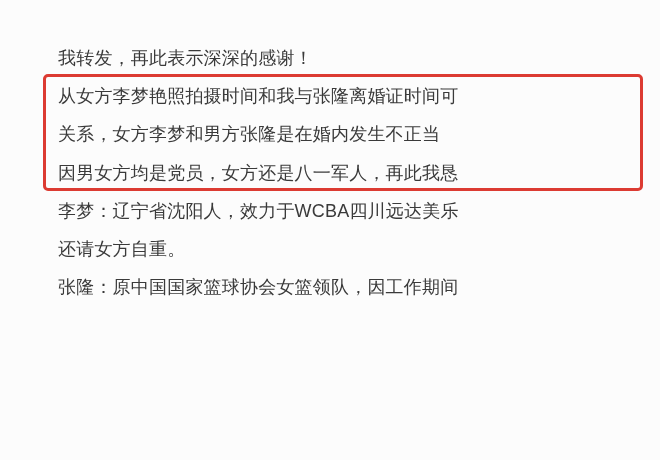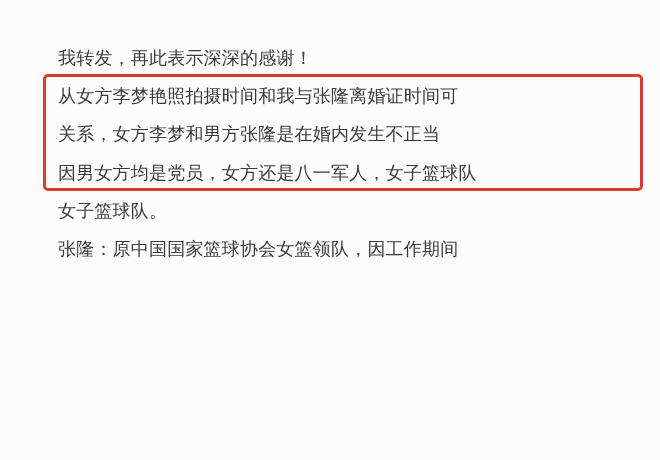--- a/index.html
+++ b/index.html
@@ -46,20 +46,21 @@
 </style>
 </head>
 <body>
 
 <div class="canvas">
 
   <div class="text-layer">
     <div class="text-line">我转发，再此表示深深的感谢！</div>
     <div class="text-line">从女方李梦艳照拍摄时间和我与张隆离婚证时间可</div>
     <div class="text-line">关系，女方李梦和男方张隆是在婚内发生不正当</div>
-    <div class="text-line">因男女方均是党员，女方还是八一军人，女子篮球队</div>
-    <div class="text-line">女子篮球队。</div>
+    <div class="text-line">因男女方均是党员，女方还是八一军人，再此我恳</div>
+    <div class="text-line">李梦：辽宁省沈阳人，效力于WCBA四川远达美乐</div>
+    <div class="text-line">还请女方自重。</div>
     <div class="text-line">张隆：原中国国家篮球协会女篮领队，因工作期间</div>
   </div>
 
   <div class="highlight-box"></div>
 
 </div>
 
 </body></html>

